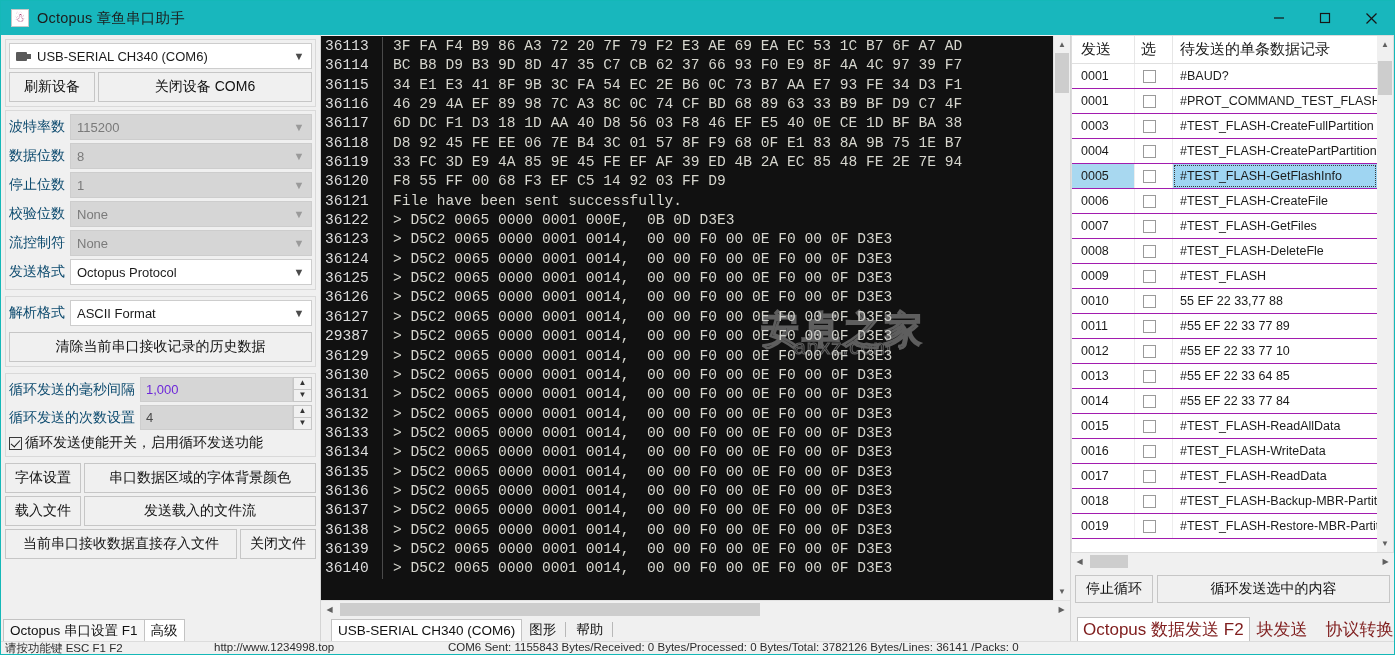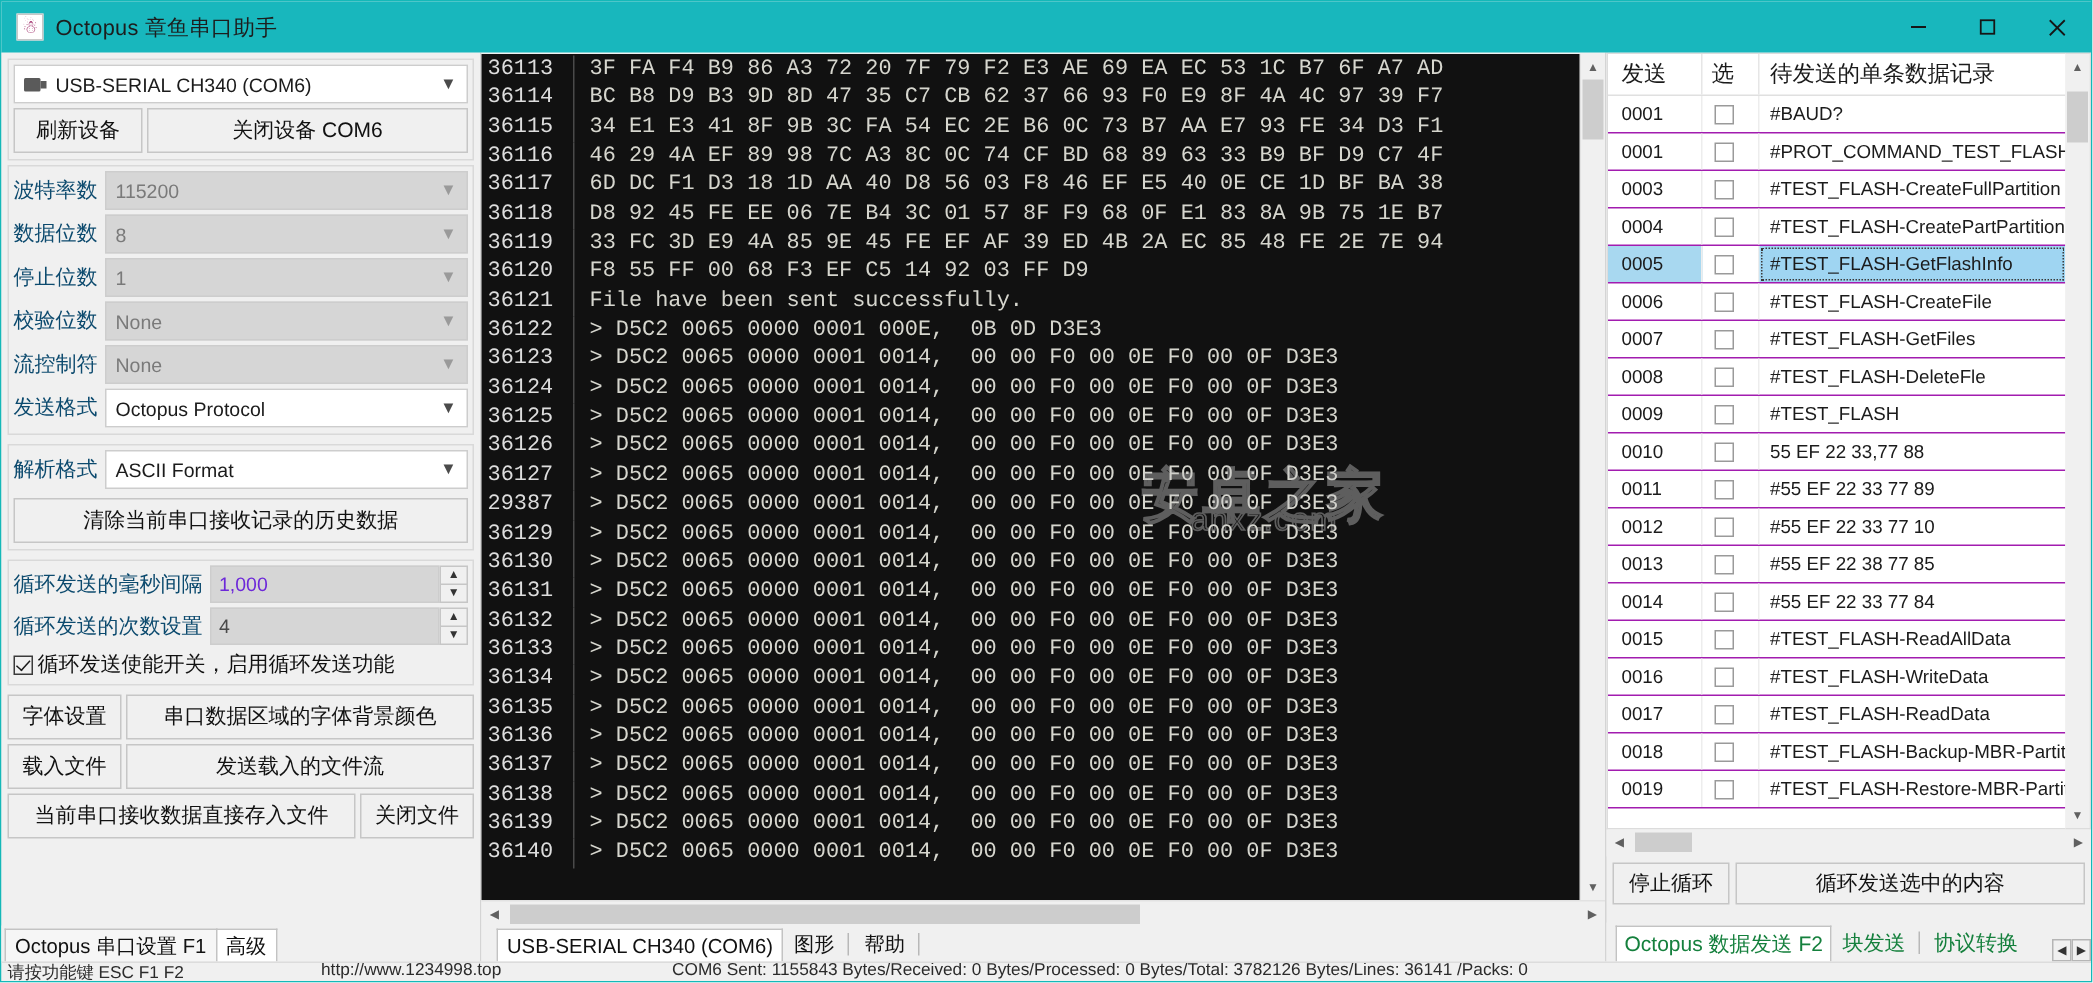--- a/index.html
+++ b/index.html
@@ -339,21 +339,21 @@
     padding-left: 6px;
     border-bottom: 1px solid #d0d0d0;
   }
   .rtab {
     height: 24px;
     border: 1px solid #c3c3c3;
     border-bottom: none;
     background: #ffffff;
     display: flex; align-items: center;
     padding: 0 5px;
-    font-size: 14px; color: #15803d;
+    font-size: 17px; color: #7f1d1d;
     white-space: nowrap;
   }
   .rtab.plain { border:none; background:transparent; padding: 0 7px;}
   .tabscroll { display:flex; margin-left:auto; align-items:center; }
   .tabscroll div {
     width: 13px; height: 15px; border: 1px solid #b5b5b5; background:#f0f0f0;
     font-size: 8px; display:flex; align-items:center; justify-content:center; color:#333;
   }
   
   .statusbar {
@@ -676,21 +676,21 @@
                 <div class="gr-c2">
                   <span class="cbx"></span>
                 </div>
                 <div class="gr-c3">#55 EF 22 33 77 10</div>
               </div>
               <div class="grow">
                 <div class="gr-c1">0013</div>
                 <div class="gr-c2">
                   <span class="cbx"></span>
                 </div>
-                <div class="gr-c3">#55 EF 22 38 77 85</div>
+                <div class="gr-c3">#55 EF 22 33 64 85</div>
               </div>
               <div class="grow">
                 <div class="gr-c1">0014</div>
                 <div class="gr-c2">
                   <span class="cbx"></span>
                 </div>
                 <div class="gr-c3">#55 EF 22 33 77 84</div>
               </div>
               <div class="grow">
                 <div class="gr-c1">0015</div>

